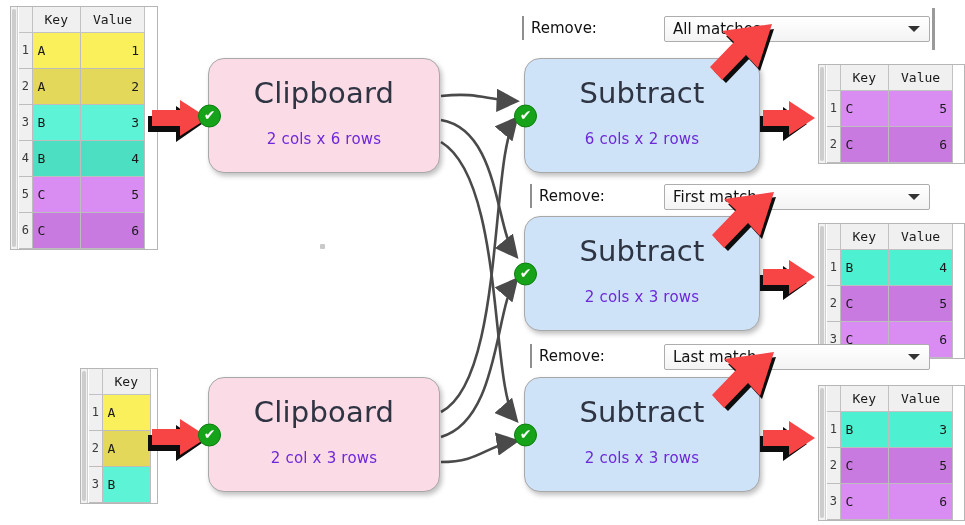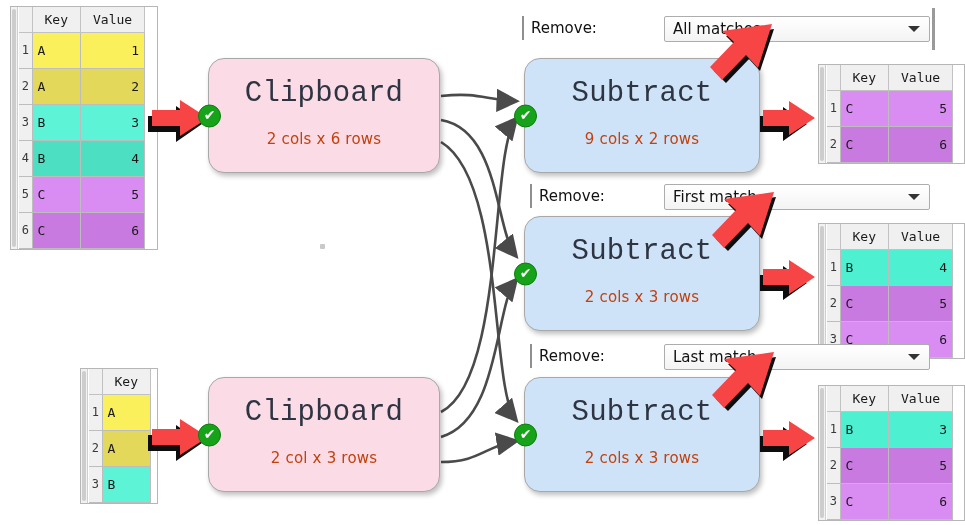--- a/index.html
+++ b/index.html
@@ -63,24 +63,24 @@
     border-radius: 16px;
     border: 1px solid #a8a8a8;
     box-shadow: 2px 3px 5px rgba(0,0,0,0.25);
     display:flex; flex-direction:column;
     align-items:center; justify-content:center;
   }
   .node.clipboard { background:#fbdbe6; }
   .node.subtract  { background:#cfe3f8; }
   .node .ntitle {
     font-size: 29px; color:#2e3442; line-height:1;
-    margin-top:-4px; letter-spacing:0.2px;font-family:Liberation Mono, monospace;
+    margin-top:-4px; letter-spacing:0.2px;
   }
   .node .nsub {
-    font-size: 15px; color:#c2410c; margin-top:22px; letter-spacing:0.2px;
+    font-size: 15px; color:#6d28d9; margin-top:22px; letter-spacing:0.2px;
   }
   .statusdot {
     position:absolute; left:-11px; top:50%; transform:translateY(-50%);
     width:23px; height:23px; border-radius:50%;
     background:#17a319; border:1px solid #0c7d0e;
     display:flex; align-items:center; justify-content:center;
     color:#fff; font-size:14px; font-weight:bold; line-height:1;
     z-index:6;
   }
   .statusdot span { transform: translateY(-1px); }
@@ -319,21 +319,21 @@
       </div>
     <div class="ntitle">Clipboard</div>
     <div class="nsub">2 col x 3 rows</div>
   </div>
 
   <div class="node subtract" style="left:524px; top:58px; width:236px; height:115px;">
     <div class="statusdot">
         <span>✔</span>
       </div>
     <div class="ntitle">Subtract</div>
-    <div class="nsub">9 cols x 2 rows</div>
+    <div class="nsub">6 cols x 2 rows</div>
   </div>
 
   <div class="node subtract" style="left:524px; top:216px; width:236px; height:115px;">
     <div class="statusdot">
         <span>✔</span>
       </div>
     <div class="ntitle">Subtract</div>
     <div class="nsub">2 cols x 3 rows</div>
   </div>
 

